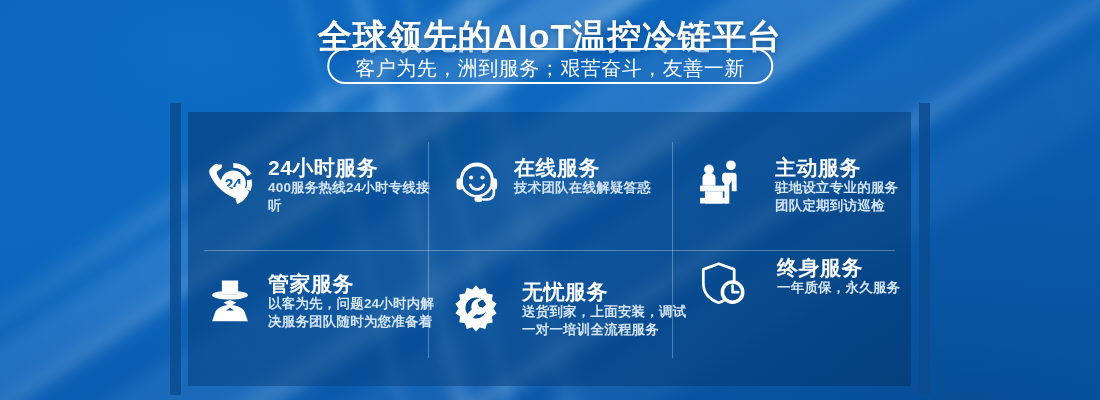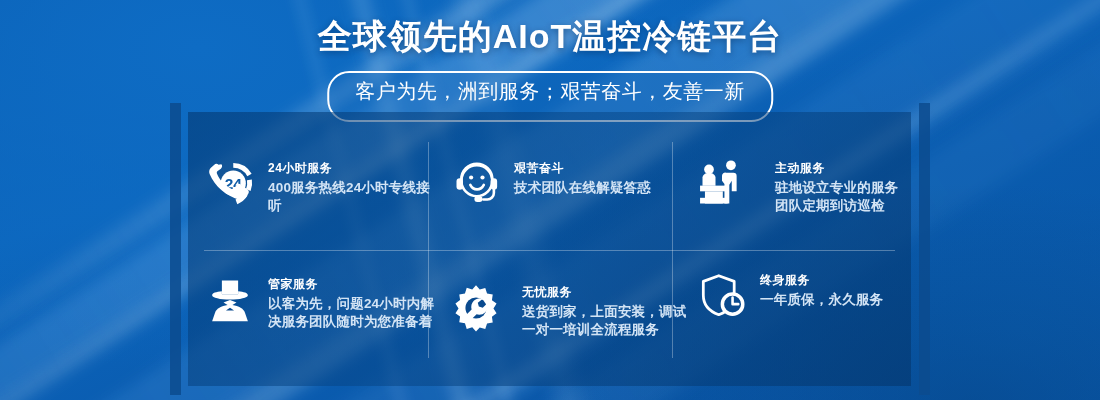--- a/index.html
+++ b/index.html
@@ -72,57 +72,57 @@
   #div-h1 { left:16px;  top:138px; width:691px; height:1px; }
 
   
   #headline {
     position:absolute; top:14px; left:0; width:1100px; text-align:center;
     font-size:34px; font-weight:bold; color:#ffffff; letter-spacing:1px;
     text-shadow:0 2px 6px rgba(0,30,70,.45);
     white-space:nowrap;
   }
   #tagline-wrap {
-    position:absolute; top:71px; left:50%; transform:translateX(-50%);
+    position:absolute; top:48px; left:50%; transform:translateX(-50%);
     border:2px solid #ffffff; border-radius:22px;
-    padding:5px 26px 15px;
+    padding:5px 26px 0;
     background:rgba(12,95,180,.30);
   }
   #tagline {
     font-size:20px; color:#ffffff; white-space:nowrap; letter-spacing:.5px;
   }
 
   
   #grid {
     position:absolute; left:0; top:0; width:723px; height:274px;
   }
   .cell { position:absolute; display:flex; align-items:flex-start; }
   .cell .ico {
     width:52px; height:52px; flex:0 0 52px; margin-right:12px; margin-top:2px;
   }
   .cell .ico svg { width:52px; height:52px; display:block; }
   .txt { padding-top:1px; }
   .t-title {
-    font-size:12px; font-weight:bold; color:#ffffff; line-height:22px;
+    font-size:21px; font-weight:bold; color:#ffffff; line-height:22px;
     letter-spacing:.5px; white-space:nowrap;
   }
   .t-desc {
     font-size:13.5px; color:#d3e4f5; line-height:18px; letter-spacing:.2px;
     max-width:170px;
     font-weight:bold;
   }
   .t-desc.wide { max-width:185px; white-space:nowrap; }
 
   
   #cell-0 { left:16px;  top:44px;  }
   #cell-1 { left:262px; top:44px;  }
   #cell-2 { left:508px; top:44px;gap:15px;  }
   #cell-3 { left:16px;  top:160px;justify-content:center; }
   #cell-4 { left:262px; top:168px;gap:8px; }
-  #cell-5 { left:508px; top:156px; }
+  #cell-5 { left:508px; top:144px;gap:17px; }
 </style>
 </head>
 <body>
 
 <div id="banner">
 
   <div class="streaks">
     <div class="s s7"></div>
     <div class="s s1"></div>
     <div class="s s2"></div>
@@ -178,21 +178,21 @@
             <circle cx="40" cy="24" r="2.6" fill="#fff" stroke="none"></circle>
             <path d="M25 33c1.8 3.6 5 5.6 8.3 5.6S39.8 36.6 41.6 33"></path>
             <path d="M14 26a19 19 0 0 1 38 0"></path>
             <rect x="8" y="25" width="8" height="14" rx="4" fill="#fff" stroke="none"></rect>
             <rect x="50" y="25" width="8" height="14" rx="4" fill="#fff" stroke="none"></rect>
             <path d="M54 39v4a8 8 0 0 1-8 8h-5"></path>
             <rect x="30" y="47" width="10" height="7" rx="3.5" fill="#fff" stroke="none"></rect>
           </svg>
         </div>
         <div class="txt">
-          <div class="t-title">艰苦奋斗</div>
+          <div class="t-title">在线服务</div>
           <div class="t-desc wide">技术团队在线解疑答惑</div>
         </div>
       </div>
 
       <div class="cell" id="cell-2">
         <div class="ico">
           <svg viewBox="0 0 64 64" fill="#fff" xmlns="http://www.w3.org/2000/svg">
             <circle cx="16" cy="14" r="6"></circle>
             <path d="M8 24c0-3.3 3.6-6 8-6s8 2.7 8 6v10H8z"></path>
             <circle cx="43" cy="9" r="6"></circle>

